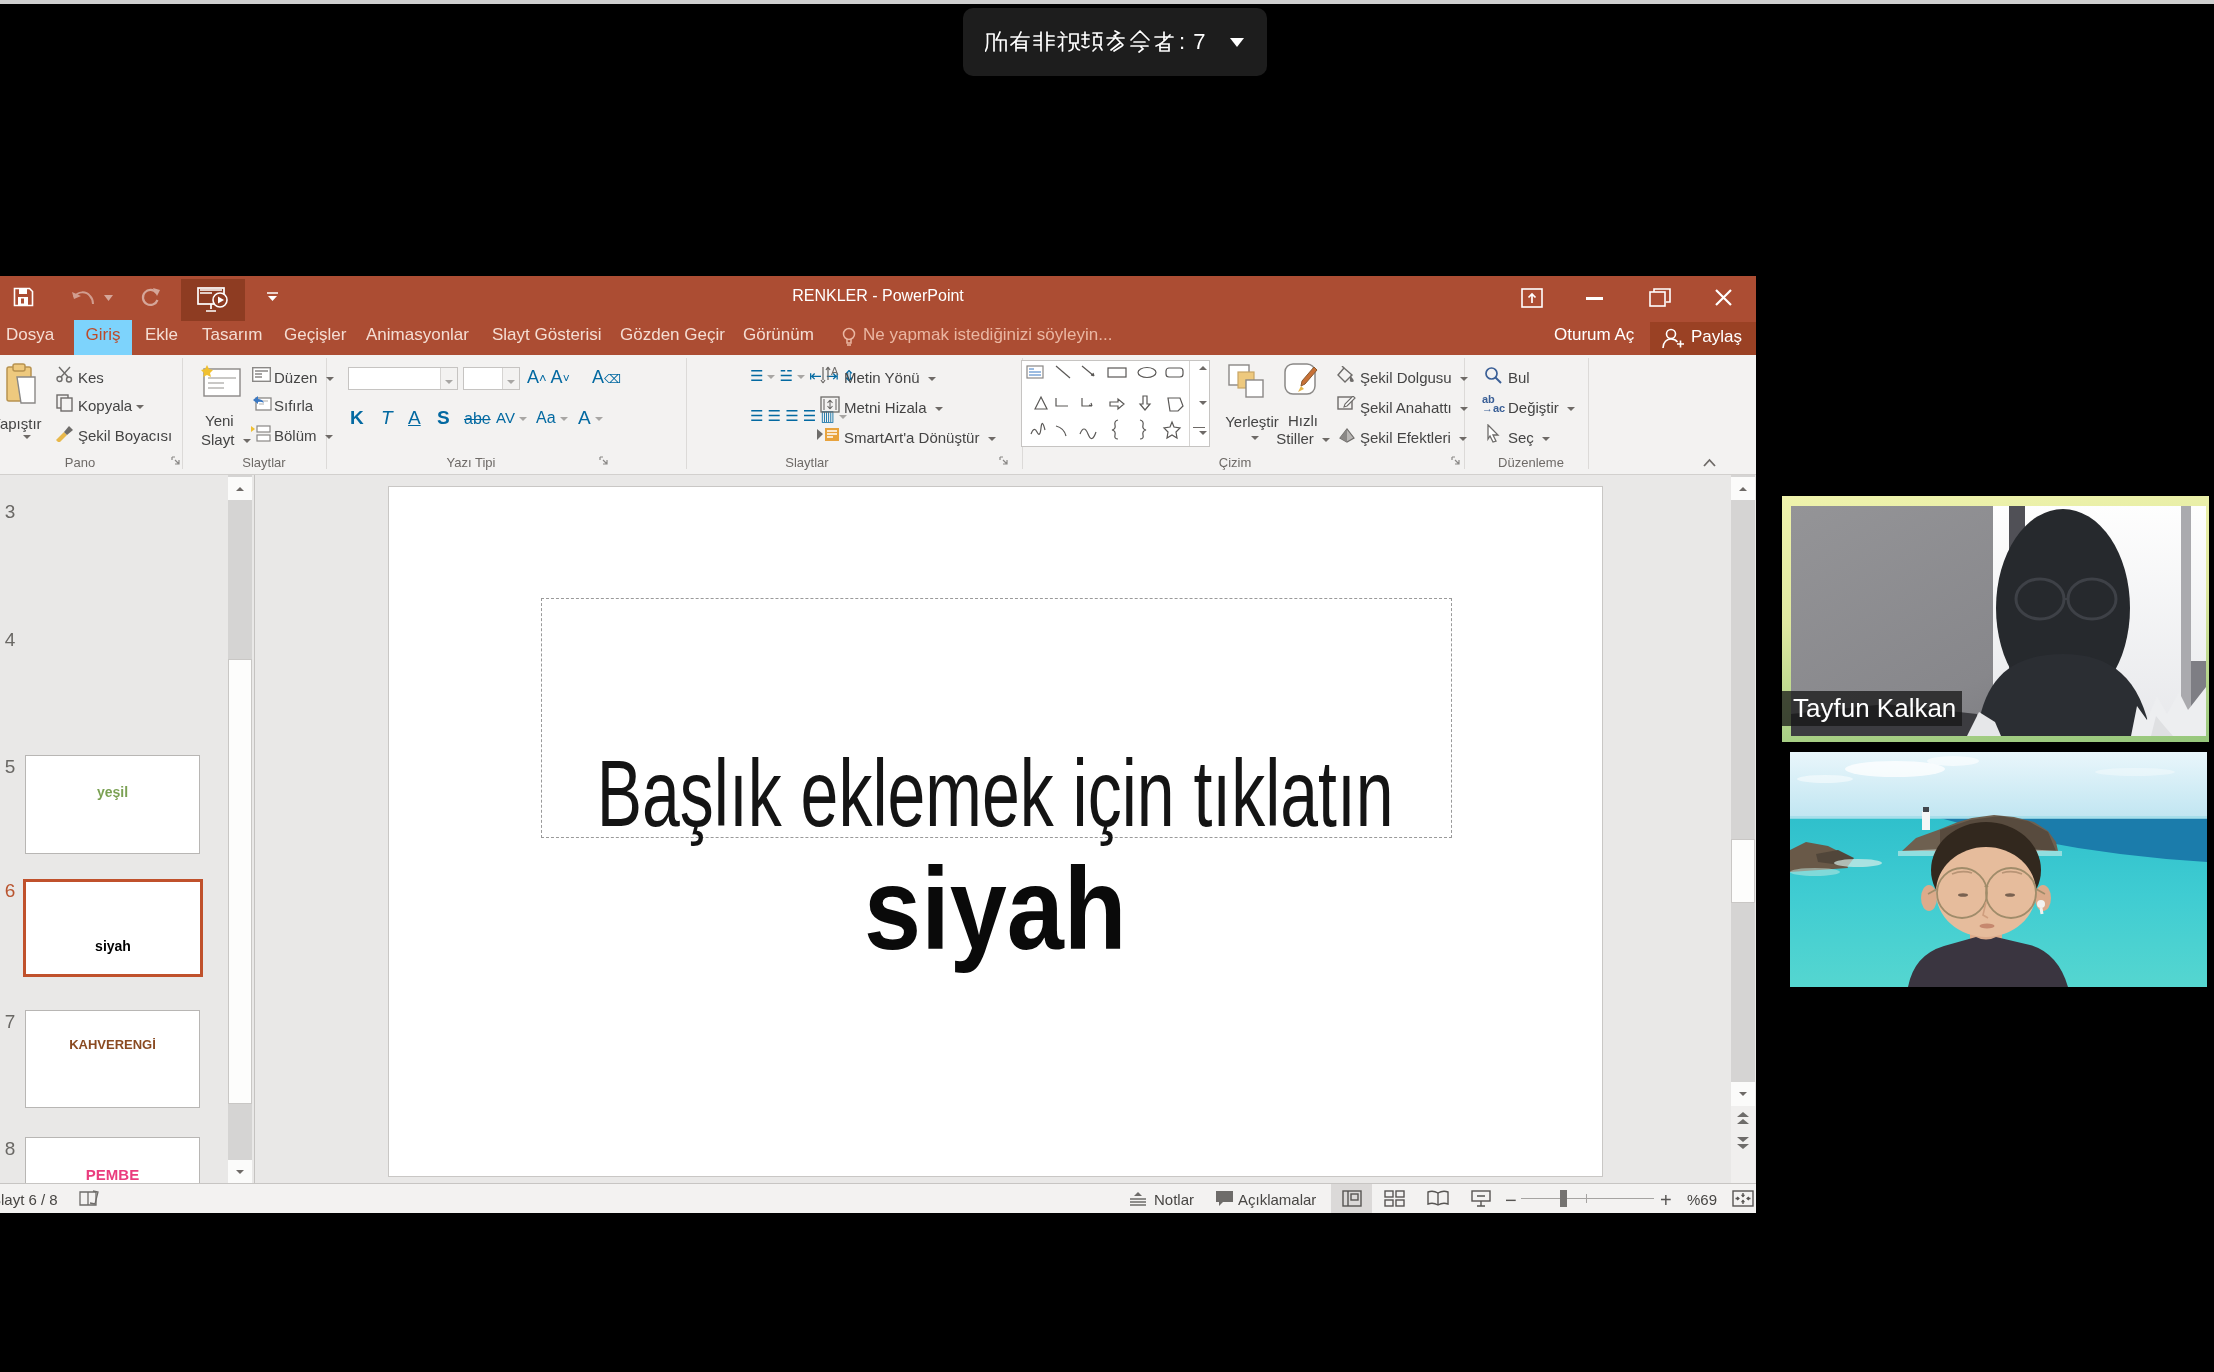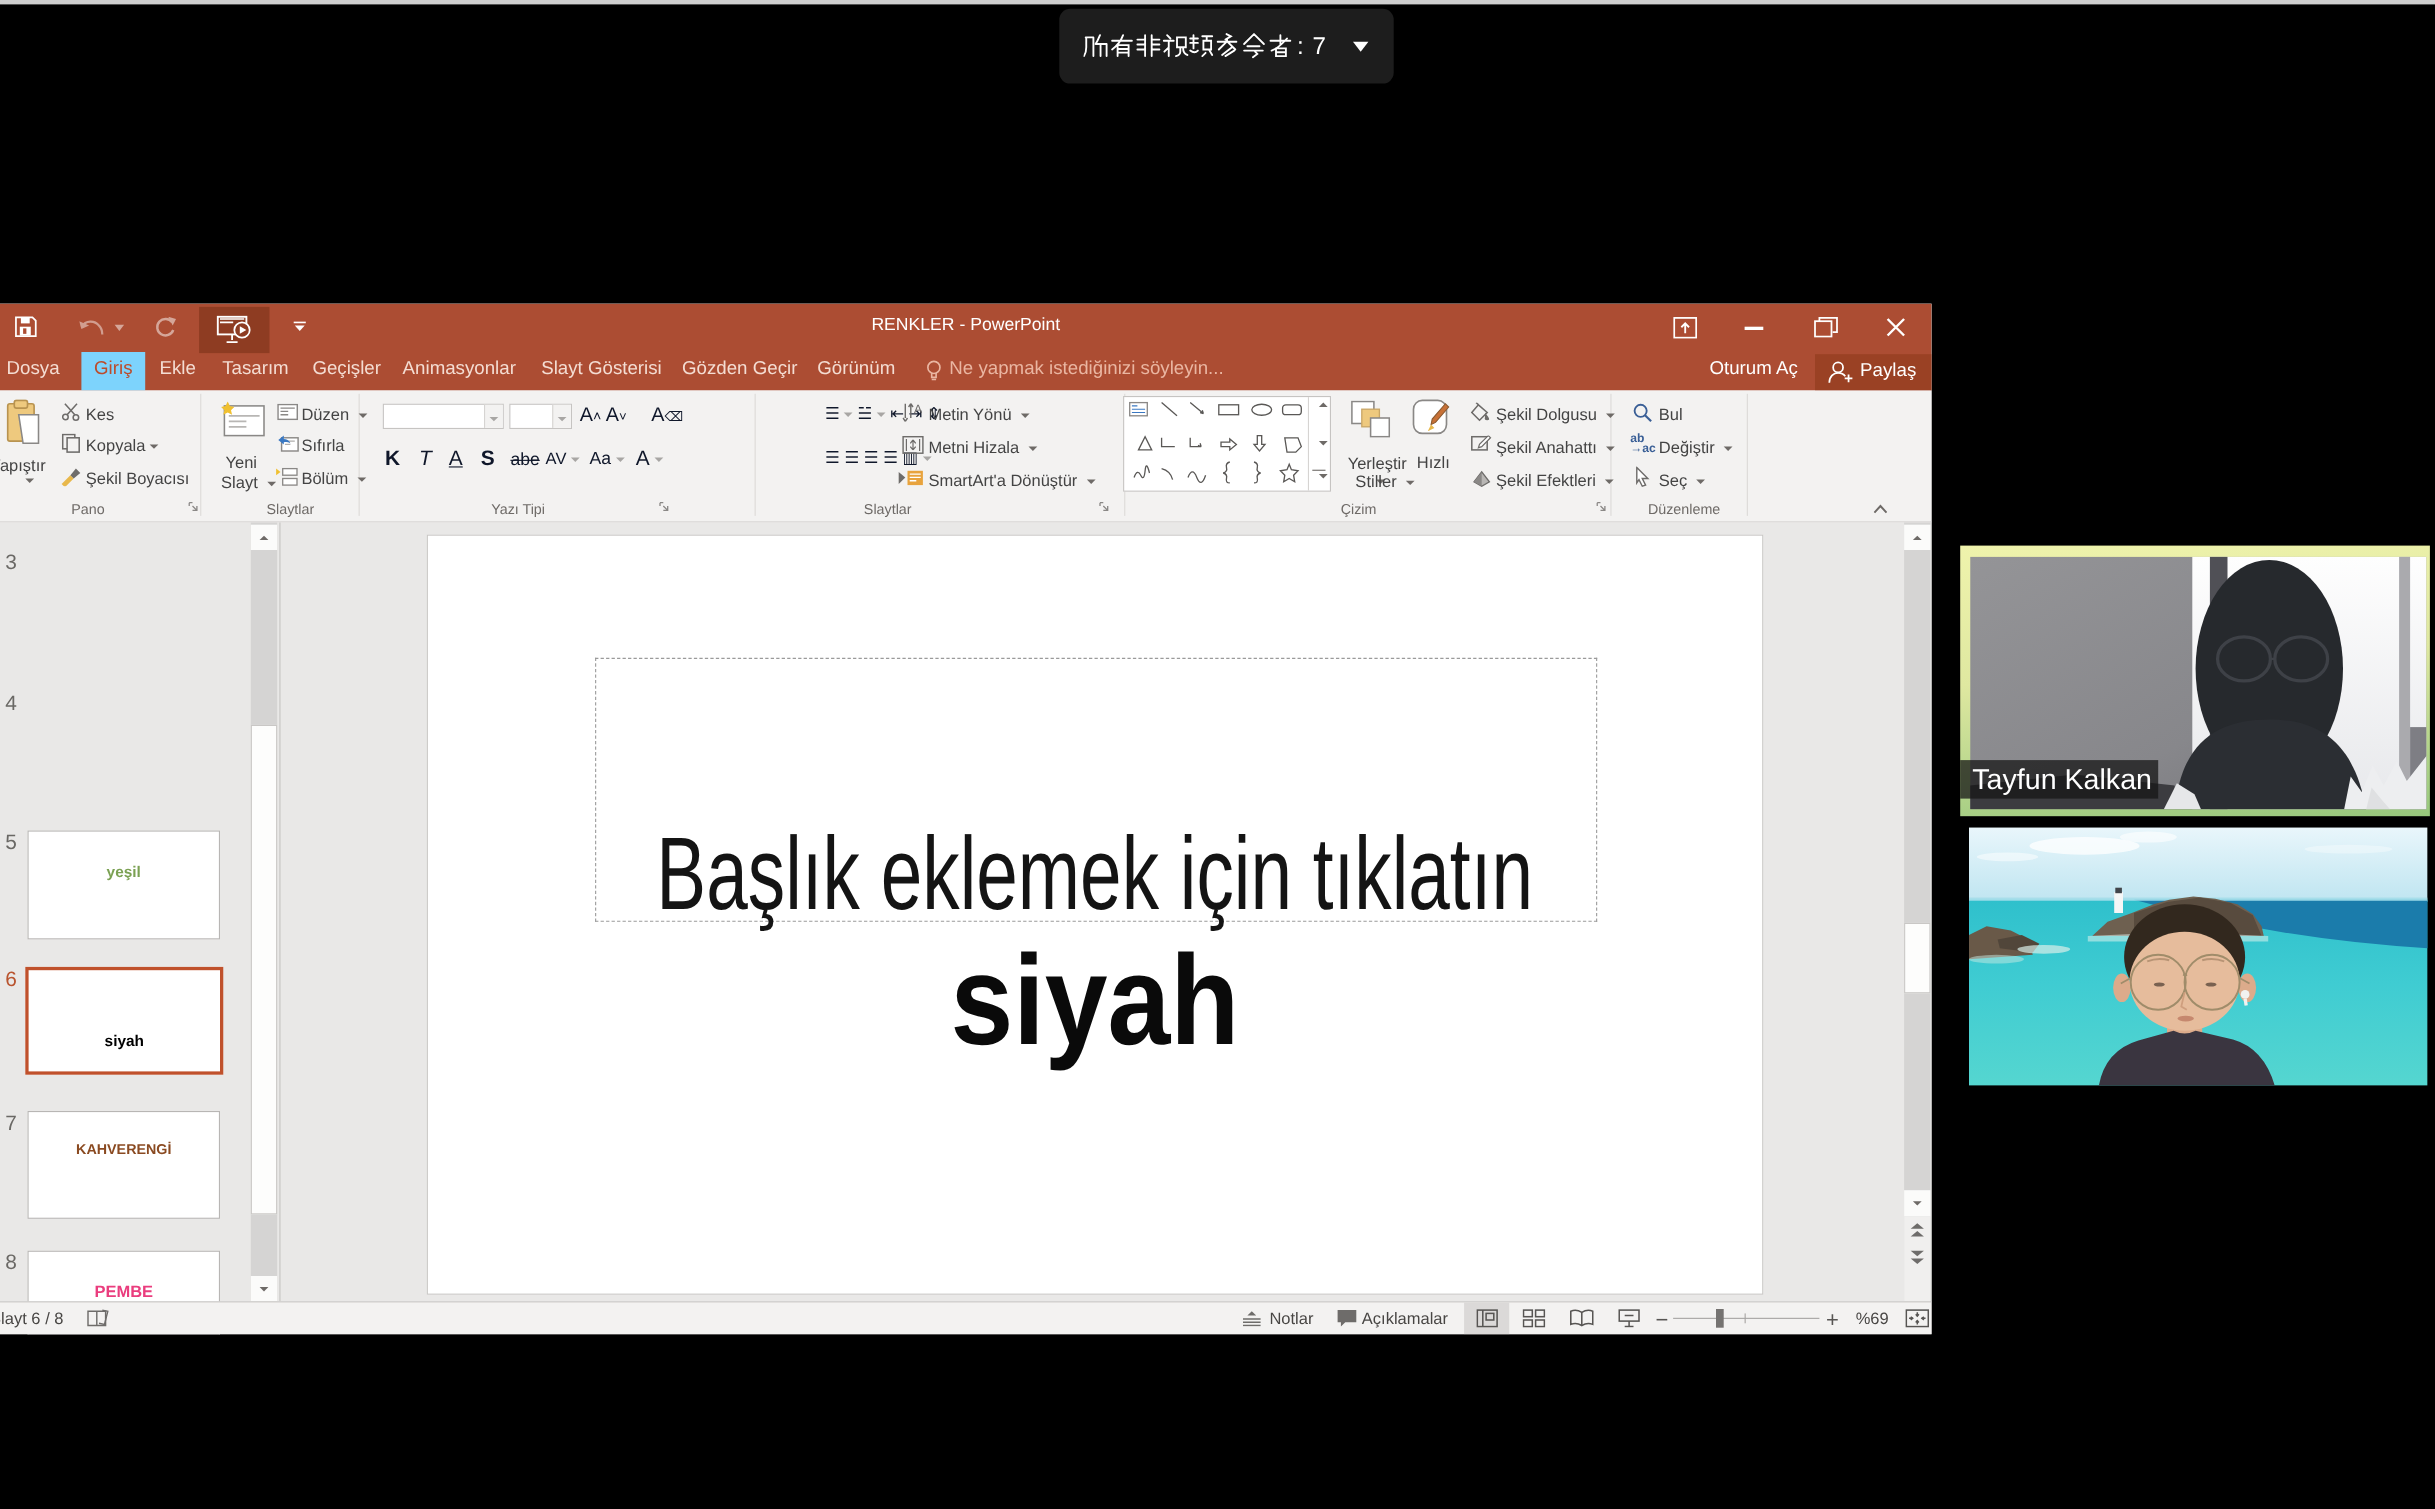--- a/index.html
+++ b/index.html
@@ -17,21 +17,21 @@
 .tab{position:absolute;top:49px;height:26px;color:#f4ddd3;font-size:17px;white-space:nowrap}
 .giristab{position:absolute;left:74px;top:44px;width:58px;height:35px;background:#7dd3fc}
 .giristxt{position:absolute;left:0;top:5px;width:58px;text-align:center;color:#bc4b2a;font-size:17px}
 .ne{color:#eab6a2}
 .paylas{position:absolute;left:1650px;top:46px;width:106px;height:33px;background:#9a4124;color:#fff;font-size:17px}
 
 .ribbon{position:absolute;left:0;top:79px;width:1756px;height:120px;background:#f3f2f1;border-bottom:1px solid #d2d0ce}
 .gsep{position:absolute;top:3px;height:111px;width:1px;background:#dcdad8}
 .glabel{position:absolute;top:100px;height:16px;font-size:13px;color:#6e6a67;text-align:center;white-space:nowrap}
 .rtext{position:absolute;font-size:15px;color:#444;white-space:nowrap}
-.rgray{color:#0f172a}
+.rgray{color:#0369a1}
 .launcher{position:absolute;width:12px;height:12px}
 .combo{position:absolute;height:23px;background:#fff;border:1px solid #c6c4c2}
 .combo .da{position:absolute;right:0;top:0;width:17px;height:21px;background:#f3f2f1;border-left:1px solid #d6d4d2}
 .caret{display:inline-block;width:0;height:0;border-left:4px solid transparent;border-right:4px solid transparent;border-top:4px solid #6e6a67;vertical-align:middle;margin-left:4px}
 .shapesbox{position:absolute;left:1021px;top:5px;width:189px;height:87px;background:#fff;border:1px solid #c6c4c2}
 
 .content{position:absolute;left:0;top:199px;width:1756px;height:708px;background:#e9e8e7}
 .vline{position:absolute;left:254px;top:0;width:1px;height:708px;background:#c5c3c1}
 .thumb{position:absolute;left:25px;width:175px;background:#fff;border:1px solid #b8b6b4}
 .tnum{position:absolute;left:2px;width:16px;text-align:center;font-size:19px;color:#6a6865}
@@ -315,21 +315,21 @@
         <rect x="18" y="16" width="17" height="17" fill="#fff" stroke="#8a8886" stroke-width="1.4"></rect>
       </svg>
     <div class="rtext" style="left:1216px;top:58px;width:72px;text-align:center">Yerleştir</div>
     <div class="caret" style="position:absolute;left:1247px;top:81px"></div>
     <svg class="abs" style="left:1283px;top:7px" width="38" height="38" viewBox="0 0 38 38">
         <rect x="2" y="2" width="30" height="30" rx="8" fill="#fff" stroke="#8a8886" stroke-width="1.5"></rect>
         <path d="M34 8L22 22l-4 2 1-5L31 5z" fill="#c87137" stroke="#8a5a30" stroke-width="1"></path>
         <path d="M18 24l-3 6 6-3z" fill="#e8b84b"></path>
       </svg>
     <div class="rtext" style="left:1285px;top:57px;width:36px;text-align:center">Hızlı</div>
-    <div class="rtext" style="left:1232px;top:75px;width:54px;text-align:center">Stiller <span class="caret"></span></div>
+    <div class="rtext" style="left:1276px;top:75px;width:54px;text-align:right">Stiller <span class="caret"></span></div>
     <svg class="abs" style="left:1337px;top:11px" width="20" height="18" viewBox="0 0 20 18">
         <path d="M7 2l8 7-7 7-7-7z" fill="none" stroke="#6e6c6a" stroke-width="1.4"></path>
         <path d="M13 9l3 4q2 3-1 3t-2-3z" fill="#6e6c6a"></path>
         <path d="M7 2L5 0" stroke="#6e6c6a" stroke-width="1.4"></path>
       </svg>
     <div class="rtext" style="left:1360px;top:14px">Şekil Dolgusu <span class="caret"></span></div>
     <svg class="abs" style="left:1337px;top:41px" width="20" height="18" viewBox="0 0 20 18">
         <rect x="1" y="1" width="14" height="12" fill="none" stroke="#6e6c6a" stroke-width="1.4"></rect>
         <path d="M18 2l-8 8-3 1 1-3 8-8z" fill="#fff" stroke="#6e6c6a" stroke-width="1.1"></path>
       </svg>

